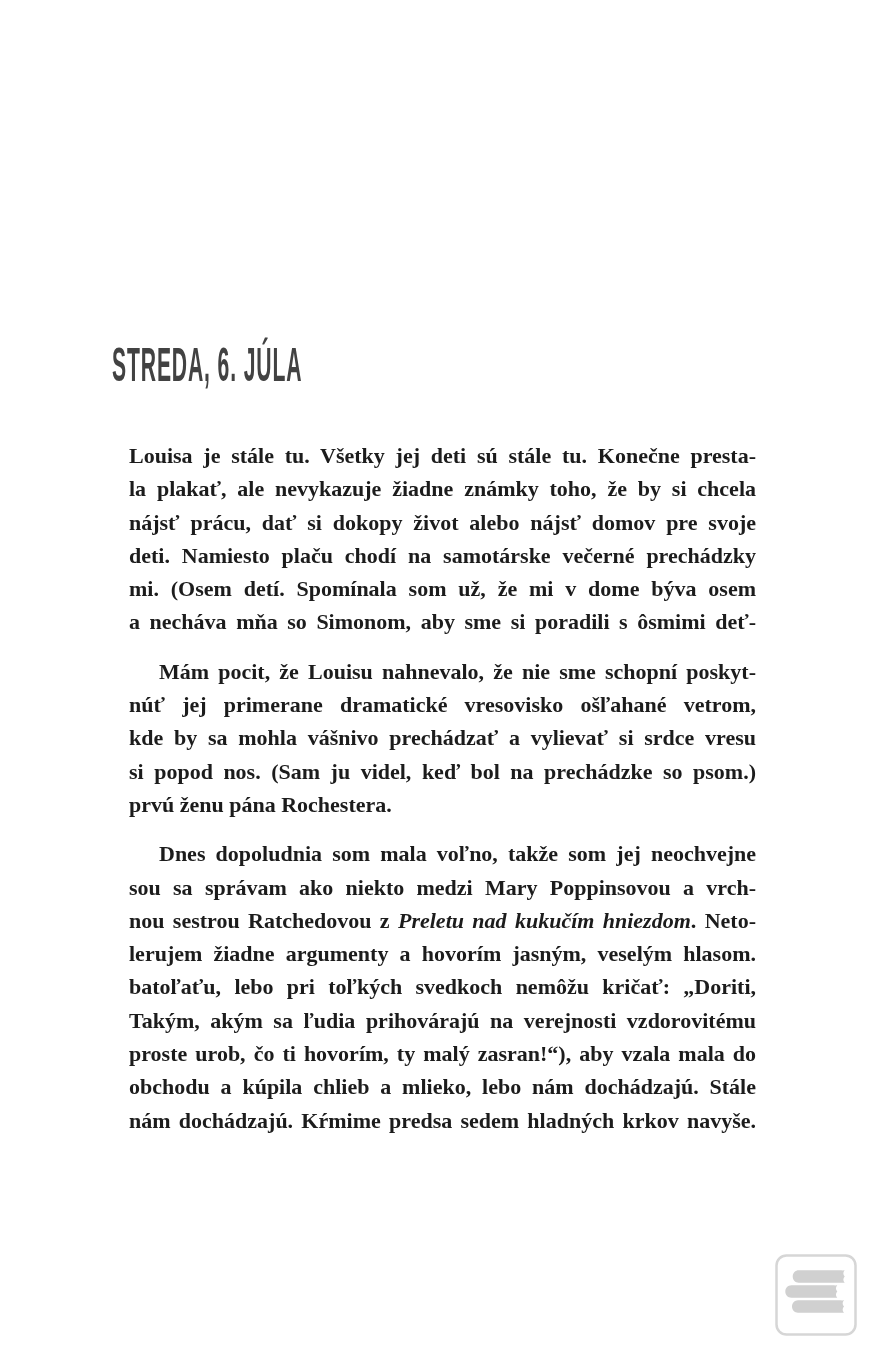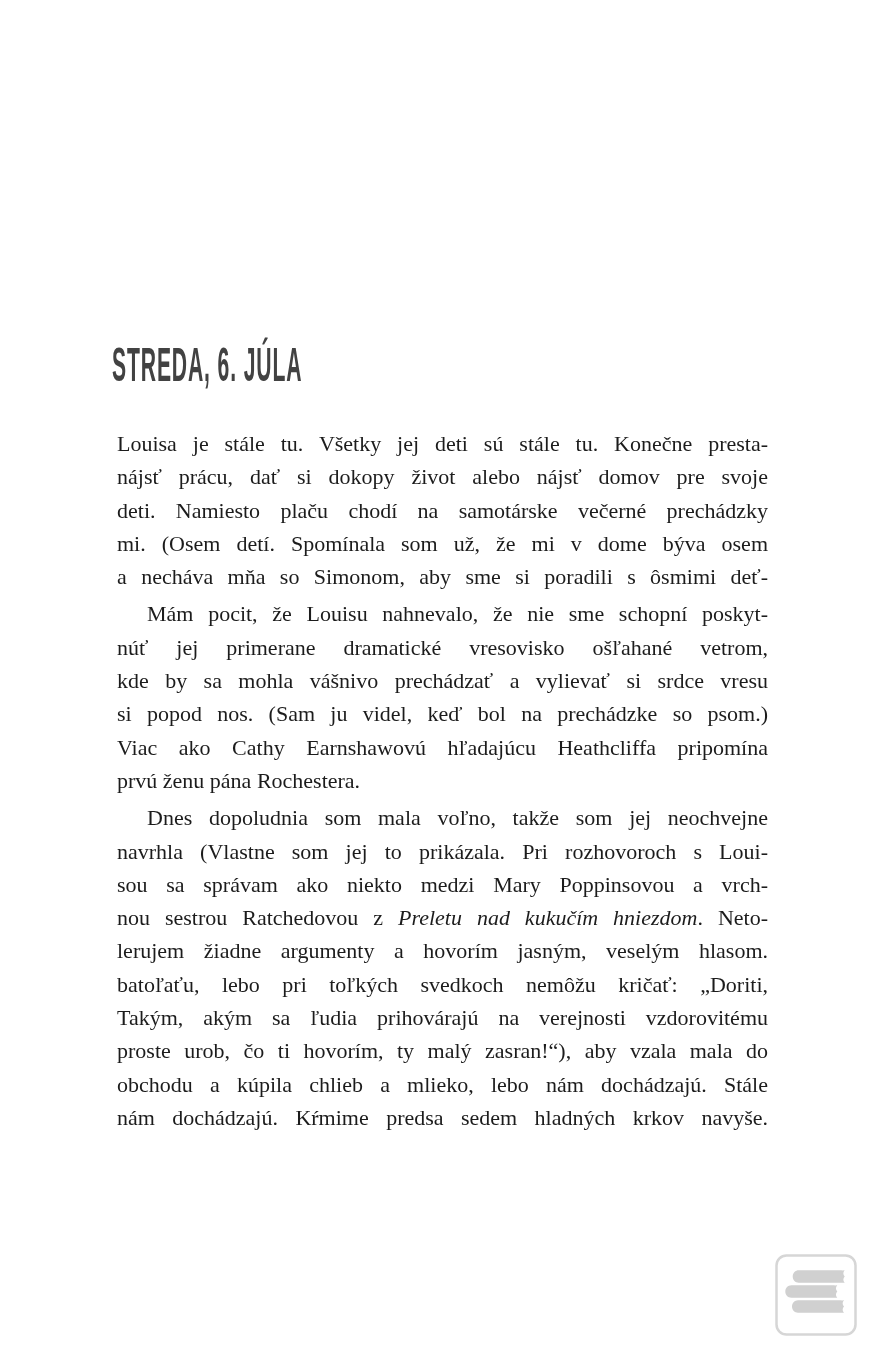--- a/index.html
+++ b/index.html
@@ -32,21 +32,21 @@
   }
   .text-block {
     position: absolute;
     left: 113px;
     top: 423px;
     width: 659px;
     font-size: 22px;
     line-height: 33.3px;
     color: #1c1c1c;
   }
-  .para { margin: 4px; padding: 0; }
+  .para { margin: 16px; padding: 0; font-weight: bold; }
   .line {
     text-align: justify;
     text-align-last: justify;
     white-space: nowrap; 
   }
   .line.last { text-align-last: left; }
   .line.indent { text-indent: 30px; }
   .italic { font-style: italic; }
   .footer-logo {
     position: absolute;
@@ -60,36 +60,35 @@
 </head>
 <body>
 
 <div class="page">
 
   <h1 class="chapter-heading" style="color: rgb(66, 66, 66);">STREDA, 6. JÚLA</h1>
 
   <div class="text-block" style="color: rgb(28, 28, 28);">
       <div class="para">
         <div class="line">Louisa je stále tu. Všetky jej deti sú stále tu. Konečne presta-</div>
+        <div class="line">la plakať, ale nevykazuje žiadne známky toho, že by si chcela</div>
         <div class="line">nájsť prácu, dať si dokopy život alebo nájsť domov pre svoje</div>
         <div class="line">deti. Namiesto plaču chodí na samotárske večerné prechádzky</div>
         <div class="line">mi. (Osem detí. Spomínala som už, že mi v dome býva osem</div>
         <div class="line">a necháva mňa so Simonom, aby sme si poradili s ôsmimi deť-</div>
       </div>
       <div class="para">
         <div class="line indent">Mám pocit, že Louisu nahnevalo, že nie sme schopní poskyt-</div>
         <div class="line">núť jej primerane dramatické vresovisko ošľahané vetrom,</div>
         <div class="line">kde by sa mohla vášnivo prechádzať a vylievať si srdce vresu</div>
         <div class="line">si popod nos. (Sam ju videl, keď bol na prechádzke so psom.)</div>
-        <div class="line">Viac ako Cathy Earnshawovú hľadajúcu Heathcliffa pripomína</div>
         <div class="line last">prvú ženu pána Rochestera.</div>
       </div>
       <div class="para">
         <div class="line indent">Dnes dopoludnia som mala voľno, takže som jej neochvejne</div>
-        <div class="line">navrhla (Vlastne som jej to prikázala. Pri rozhovoroch s Loui-</div>
         <div class="line">sou sa správam ako niekto medzi Mary Poppinsovou a vrch-</div>
         <div class="line"><span>nou sestrou Ratchedovou z </span><span class="italic">Preletu nad kukučím hniezdom</span><span>. Neto-</span></div>
         <div class="line">lerujem žiadne argumenty a hovorím jasným, veselým hlasom.</div>
         <div class="line">batoľaťu, lebo pri toľkých svedkoch nemôžu kričať: „Doriti,</div>
         <div class="line">Takým, akým sa ľudia prihovárajú na verejnosti vzdorovitému</div>
         <div class="line">proste urob, čo ti hovorím, ty malý zasran!“), aby vzala mala do</div>
         <div class="line">obchodu a kúpila chlieb a mlieko, lebo nám dochádzajú. Stále</div>
         <div class="line">nám dochádzajú. Kŕmime predsa sedem hladných krkov navyše.</div>
       </div>
     </div>

